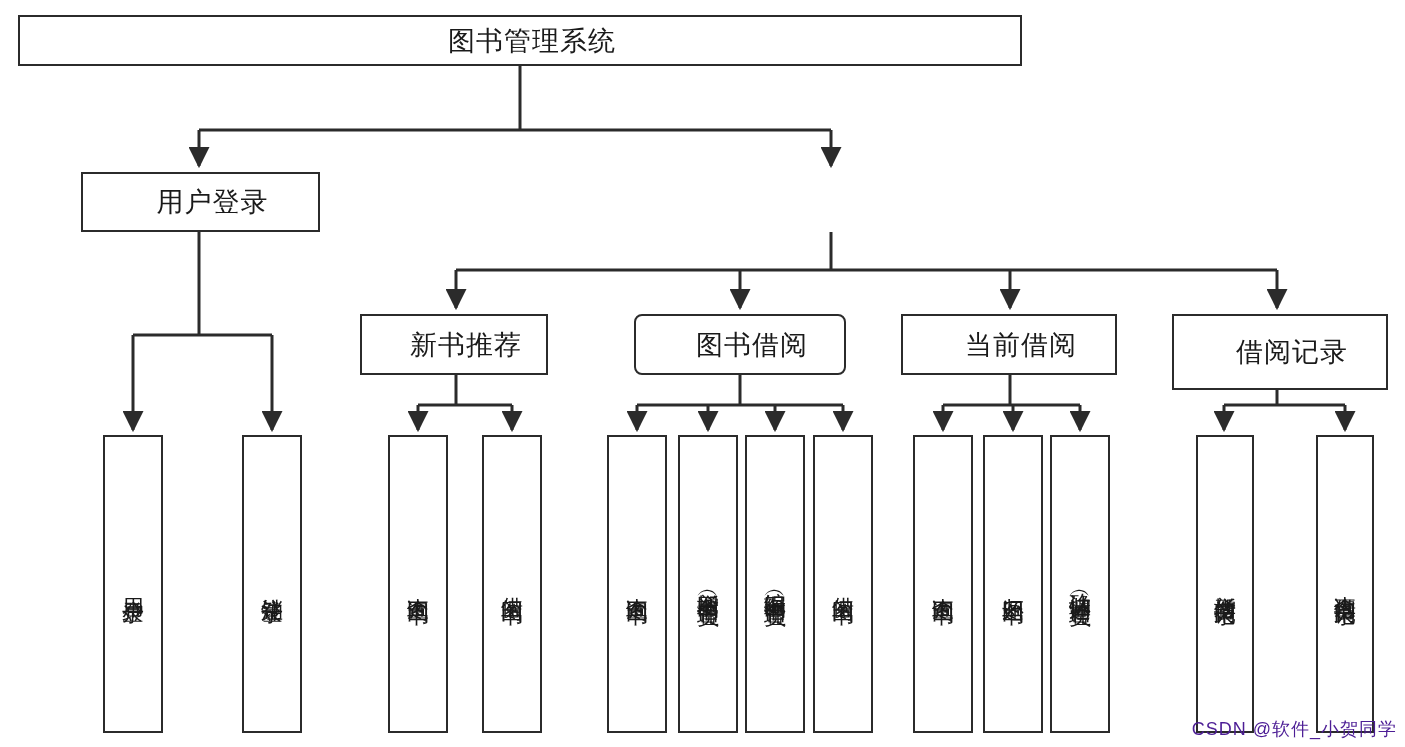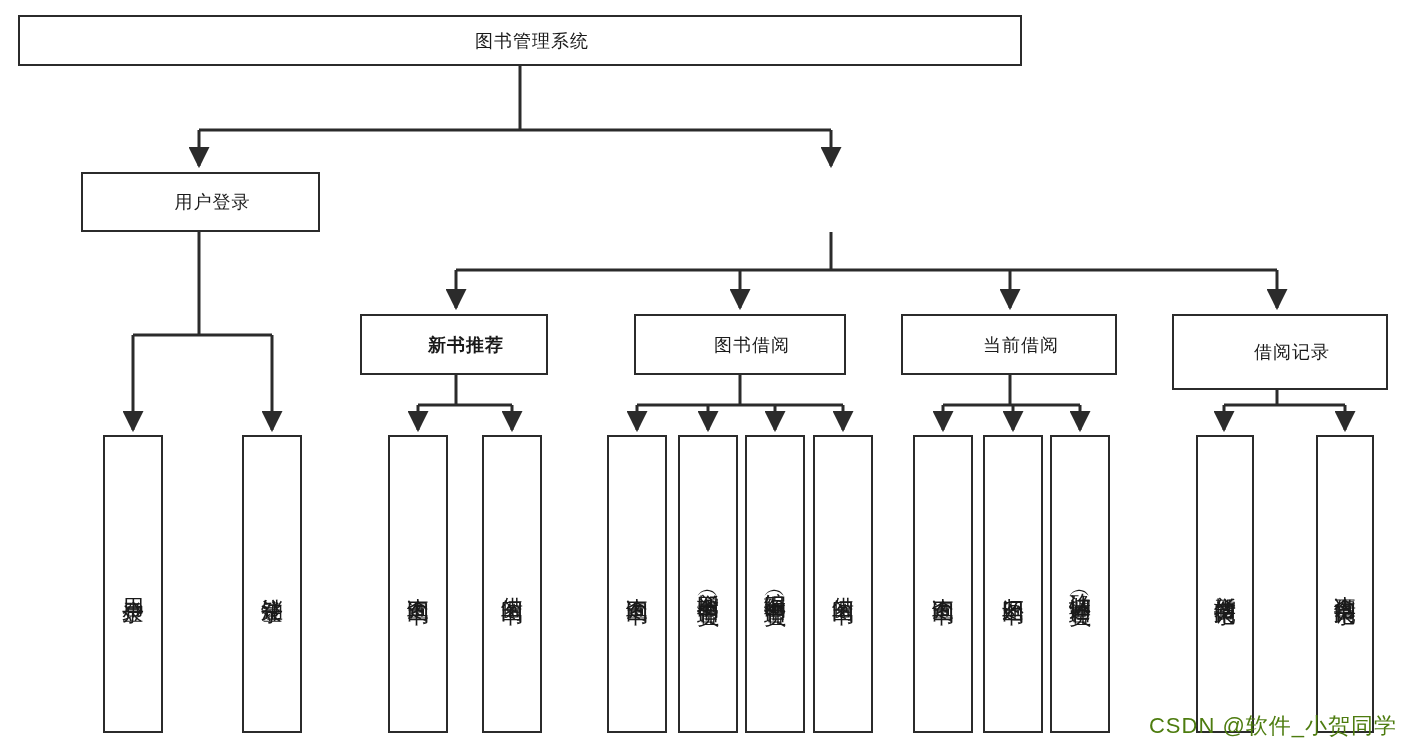--- a/index.html
+++ b/index.html
@@ -28,21 +28,21 @@
     position: absolute;
     box-sizing: border-box;
     border: 2px solid #2b2b2b;
     background: #ffffff;
     display: flex;
     align-items: center;
     justify-content: center;
     color: #1a1a1a;
   }
   .node.horiz {
-    font-size: 18px;
+    font-size: 27px;
     letter-spacing: 1px;
     padding-left: 24px;
   }
   .node.vert {
     writing-mode: vertical-rl;
     text-orientation: upright;
     font-size: 22px;
     letter-spacing: 2px;
     padding-top: 4px;
     padding-bottom: 4px;
@@ -51,22 +51,22 @@
   .node.vert .vtext {
     writing-mode: vertical-rl;
     text-orientation: upright;
     display: block;
     white-space: nowrap;
   }
   .watermark {
     position: absolute;
     right: 8px;
     bottom: 6px;
-    font-size: 22px;
-    color: #4d7c0f;
+    font-size: 18px;
+    color: #4c1d95;
     letter-spacing: 1px;
     white-space: nowrap;
     pointer-events: none;
     margin-top: 48px;
   }
 </style>
 </head>
 <body>
 
 <div id="canvas">
@@ -123,24 +123,24 @@
   </svg>
 
   <div class="node horiz" style="left:18px; top:15px; width:1004px; height:51px;">
     <span>图书管理系统</span>
   </div>
 
   <div class="node horiz" style="left:81px; top:172px; width:239px; height:60px;">
     <span>用户登录</span>
   </div>
 
-  <div class="node horiz" style="left:360px; top:314px; width:188px; height:61px;font-weight:bold;">
+  <div class="node horiz" style="left:360px; top:314px; width:188px; height:61px;">
     <span>新书推荐</span>
   </div>
-  <div class="node horiz" style="left:634px; top:314px; width:212px; height:61px;">
+  <div class="node horiz" style="left:634px; top:314px; width:212px; height:61px;border-radius:8px;">
     <span>图书借阅</span>
   </div>
   <div class="node horiz" style="left:901px; top:314px; width:216px; height:61px;align-items:center;">
     <span>当前借阅</span>
   </div>
   <div class="node horiz" style="left:1172px; top:314px; width:216px; height:76px;">
     <span>借阅记录</span>
   </div>
 
   <div class="node vert" style="left:103px; top:435px; width:60px; height:298px;">

